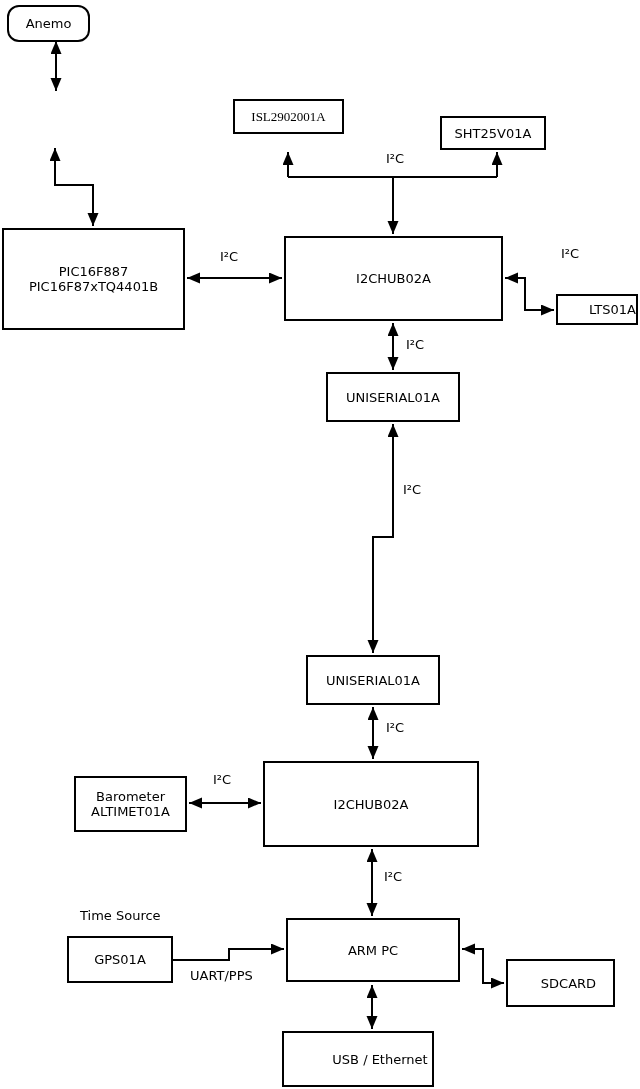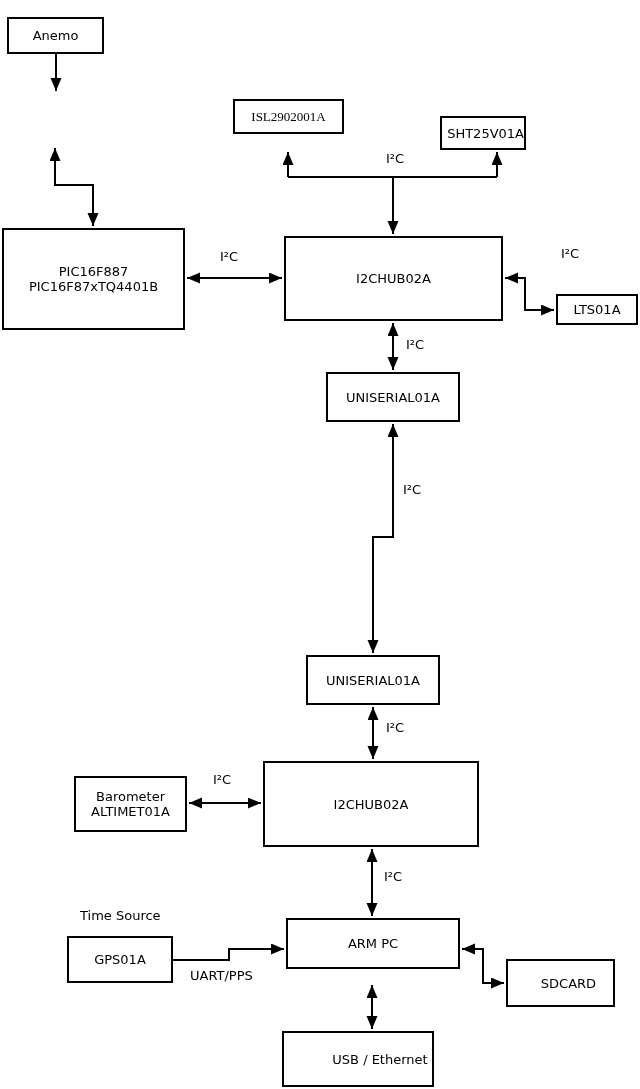--- a/index.html
+++ b/index.html
@@ -40,32 +40,32 @@
     line-height: 15px;
     white-space: nowrap;
   }
   .lbl {
     position: absolute;
     font-size: 13px;
     line-height: 16px;
     white-space: nowrap;
   }
   
-  .n-anemo      { left: 7px;   top: 17px;    width: 97px;  height: 37px; }
+  .n-anemo      { left: 7px;   top: 5px;    width: 83px;  height: 37px; border-radius: 12px; }
   .n-wind       { left: 6px;   top: 93px;   width: 100px; height: 53px; }
   .n-pic        { left: 2px;   top: 228px;  width: 183px; height: 102px; }
   .n-isl        { left: 233px; top: 99px;  width: 111px; height: 35px; font-family: Liberation Serif, serif; }
-  .n-sht        { left: 440px; top: 116px;  width: 86px; height: 34px; align-items: flex-end; }
+  .n-sht        { left: 440px; top: 116px;  width: 106px; height: 34px; }
   .n-hub1       { left: 284px; top: 236px;  width: 219px; height: 85px; }
-  .n-lts        { left: 556px; top: 294px;  width: 82px;  height: 31px; }
+  .n-lts        { left: 556px; top: 294px;  width: 82px;  height: 31px; align-items: flex-end; }
   .n-uni1       { left: 326px; top: 372px;  width: 134px; height: 50px; }
   .n-uni2       { left: 306px; top: 655px;  width: 134px; height: 50px; }
   .n-baro       { left: 74px;  top: 776px;  width: 113px; height: 56px; text-align: right; }
   .n-hub2       { left: 263px; top: 761px;  width: 216px; height: 86px; }
-  .n-armpc      { left: 286px; top: 918px;  width: 174px; height: 51px; }
+  .n-armpc      { left: 286px; top: 918px;  width: 174px; height: 64px; }
   .n-gps        { left: 67px;  top: 936px;  width: 106px; height: 47px; }
   .n-sdcard     { left: 506px; top: 959px;  width: 109px; height: 48px; padding-left: 16px; }
   .n-usb        { left: 282px; top: 1031px; width: 152px; height: 56px; padding-left: 44px; }
   
   .l-bus-top        { left: 386px; top: 151px; }
   .l-pic-hub        { left: 220px; top: 249px; }
   .l-hub-lts        { left: 561px; top: 246px; }
   .l-hub-uni        { left: 406px; top: 337px; }
   .l-uni-link       { left: 403px; top: 482px; }
   .l-uni-hub2       { left: 386px; top: 720px; }

